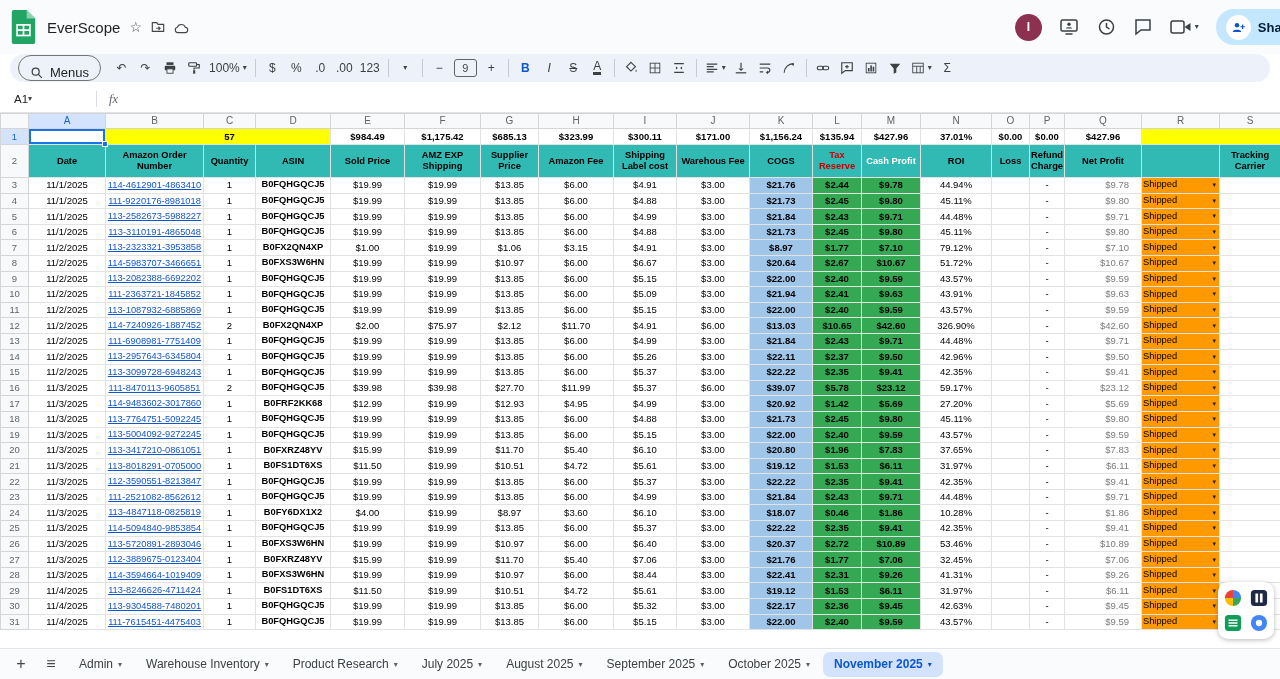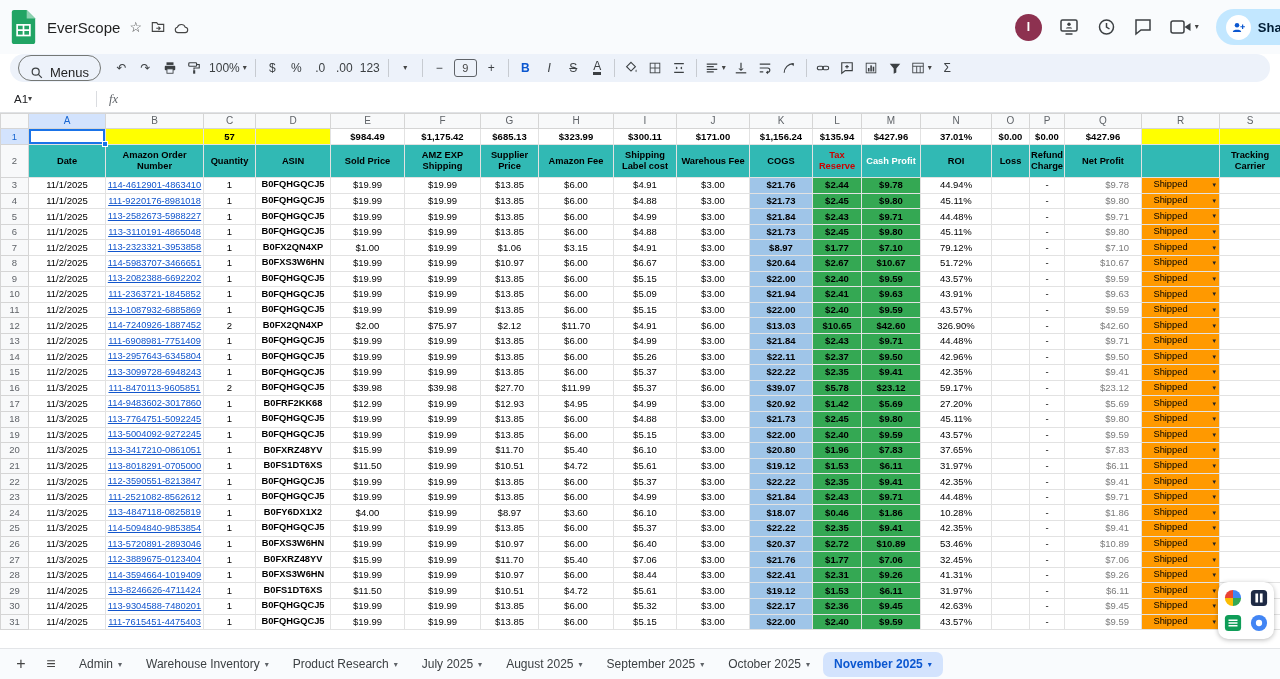--- a/index.html
+++ b/index.html
@@ -74,21 +74,21 @@
                 border:1px solid #fff; z-index:4; }
   .hdr { background:var(--teal); font-weight:700; white-space:normal; font-size:9.3px; line-height:1.15; }
   .hdr.red { color:#c00; }
   .hdr.white { color:#fff; }
   .c-order a { color:var(--link); text-decoration:underline; font-size:9.3px; }
   .c-asin { font-weight:700; font-size:9.3px; }
   .c-cogs { background:var(--cogs); font-weight:700;margin-top:24px; }
   .c-green { background:var(--green); font-weight:700; }
   .c-net { color:#7a7a7a; text-align:right; padding-right:12px; }
   .c-status { background:var(--orange); position:relative; font-size:9.3px; }
-  .slabel { display:block; text-align:center; padding-right:20px; }
+  .slabel { display:block; text-align:left; padding-right:20px; }
   .sarrow { position:absolute; right:3px; top:50%; transform:translateY(-50%); font-size:7px; color:#222; }
 
   
   .tabbar { position:absolute; left:0; right:0; bottom:0; height:31px; background:#f9fbfd; display:flex;
             align-items:center; padding-left:8px; gap:4px; border-top:1px solid #e3e5e8; }
   .iconbtn { width:26px; height:26px; display:flex; align-items:center; justify-content:center; border-radius:50%;
              color:#444; font-size:16px; }
   .tabs { display:flex; align-items:center; gap:2px; }
   .tab { display:flex; align-items:center; gap:5px; padding:0 11px; height:25px; font-size:12px; color:#3c4043;
          border-radius:7px; white-space:nowrap; }

